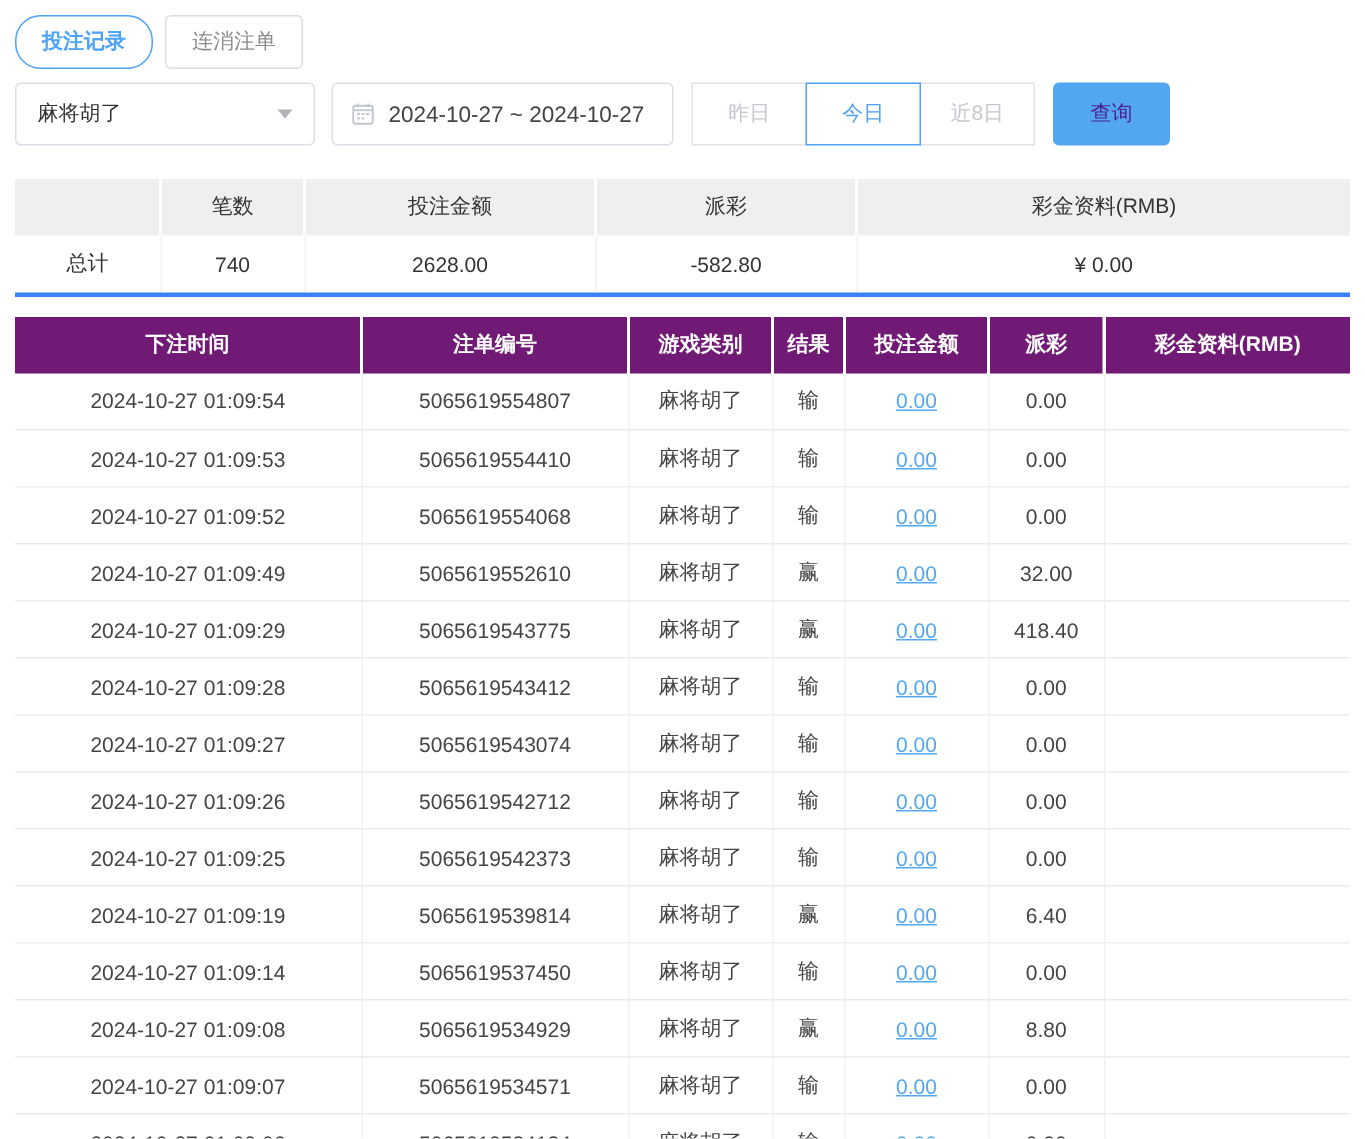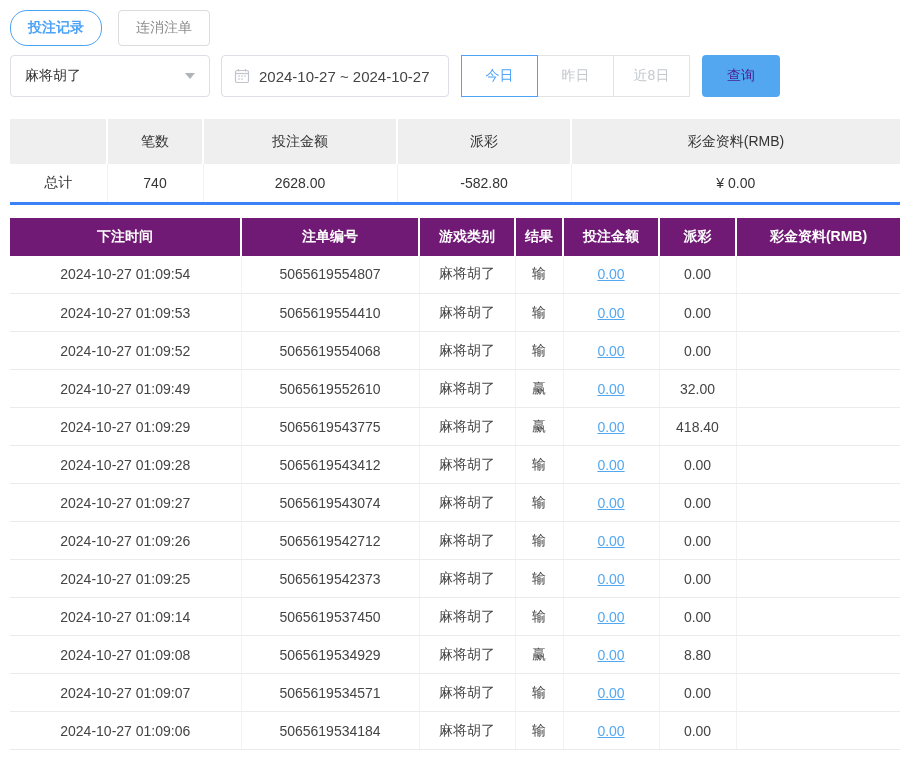--- a/index.html
+++ b/index.html
@@ -1,21 +1,21 @@
 <!DOCTYPE html>
 <html><head>
 <meta charset="utf-8">
 <style>
   * { margin: 0; padding: 0; box-sizing: border-box; }
   html, body { width: 910px; height: 759px; overflow: hidden; background: #fff;
     font-family: "Liberation Sans", "DejaVu Sans", sans-serif; }
   .page { padding: 10px; }
 
   
-  .tabs { display: flex; align-items: center; gap: 16px; margin-bottom: 9px; }
+  .tabs { display: flex; align-items: center; gap: 8px; margin-bottom: 9px; }
   .pill { height: 36px; padding: 0 17px; display: inline-flex; align-items: center;
     background: #fff; font-size: 14px; cursor: pointer; }
   .pill.active { border: 1px solid #4da3f7; color: #4da3f7; border-radius: 17px; font-weight: bold; }
   .pill.inactive { border: 1px solid #dcdcdc; color: #8c8c8c; border-radius: 4px; }
 
   
   .filters { display: flex; align-items: center; margin-bottom: 22px; }
   .select { width: 200px; height: 42px; border: 1px solid #dcdfe6; border-radius: 4px;
     display: flex; align-items: center; justify-content: space-between;
     padding: 0 14px; font-size: 14px; color: #333; cursor: pointer; }
@@ -33,21 +33,21 @@
   .qbtn.active { border: 1px solid #4da3f7; color: #4da3f7; z-index: 1; }
   .qbtn.inactive { color: #c5c8ce; }
   .search-btn { margin-left: 12px; width: 78px; height: 42px; background: #52a7f0;
     color: #4c1d95; font-size: 14px; border: none; border-radius: 4px; cursor: pointer; }
 
   
   table { width: 890px; table-layout: fixed; border-collapse: collapse; font-size: 14px; }
   th, td { text-align: center; overflow: hidden; white-space: nowrap; }
 
   .summary-table th { background: #efefef; color: #333; font-weight: normal;
-    height: 45px; border-right: 2px solid #fff; }
+    height: 38px; border-right: 2px solid #fff; }
   .summary-table th:last-child { border-right: none; }
   .summary-table td { height: 39px; color: #333; border-bottom: 3px solid #3b82f6;
     border-right: 1px solid #f2f2f2; }
   .summary-table td:last-child { border-right: none; }
   .neg { color: #f15b5b; }
   .summary-wrap { margin-bottom: 13px; }
 
   .bet-table th { background: #701a75; color: #fff; font-weight: bold;
     height: 38px; border-right: 2px solid #fff; }
   .bet-table th:last-child { border-right: none; }
@@ -81,22 +81,22 @@
         <line x1="4" y1="8" x2="6" y2="8"></line>
           <line x1="7" y1="8" x2="9" y2="8"></line>
           <line x1="10" y1="8" x2="12" y2="8"></line>
         <line x1="4" y1="11" x2="6" y2="11"></line>
           <line x1="7" y1="11" x2="9" y2="11"></line>
       </svg>
       <span>2024-10-27 ~ 2024-10-27</span>
     </div>
 
     <div class="btn-group">
+      <button class="qbtn inactive">昨日</button>
       <button class="qbtn active">今日</button>
-      <button class="qbtn inactive">昨日</button>
       <button class="qbtn inactive">近8日</button>
     </div>
 
     <button class="search-btn">查询</button>
   </div>
 
   <div class="summary-wrap">
     <table class="summary-table">
       <colgroup>
         <col style="width:97px">
@@ -249,20 +249,31 @@
       <td>5065619542373</td>
       <td>麻将胡了</td>
       <td>输</td>
       <td>
         <a href="#">0.00</a>
       </td>
       <td>0.00</td>
       <td></td>
     </tr>
 
+    <tr>
+      <td>2024-10-27 01:09:19</td>
+      <td>5065619539814</td>
+      <td>麻将胡了</td>
+      <td>赢</td>
+      <td>
+        <a href="#">0.00</a>
+      </td>
+      <td>6.40</td>
+      <td></td>
+    </tr>
 
     <tr>
       <td>2024-10-27 01:09:14</td>
       <td>5065619537450</td>
       <td>麻将胡了</td>
       <td>输</td>
       <td>
         <a href="#">0.00</a>
       </td>
       <td>0.00</td>

